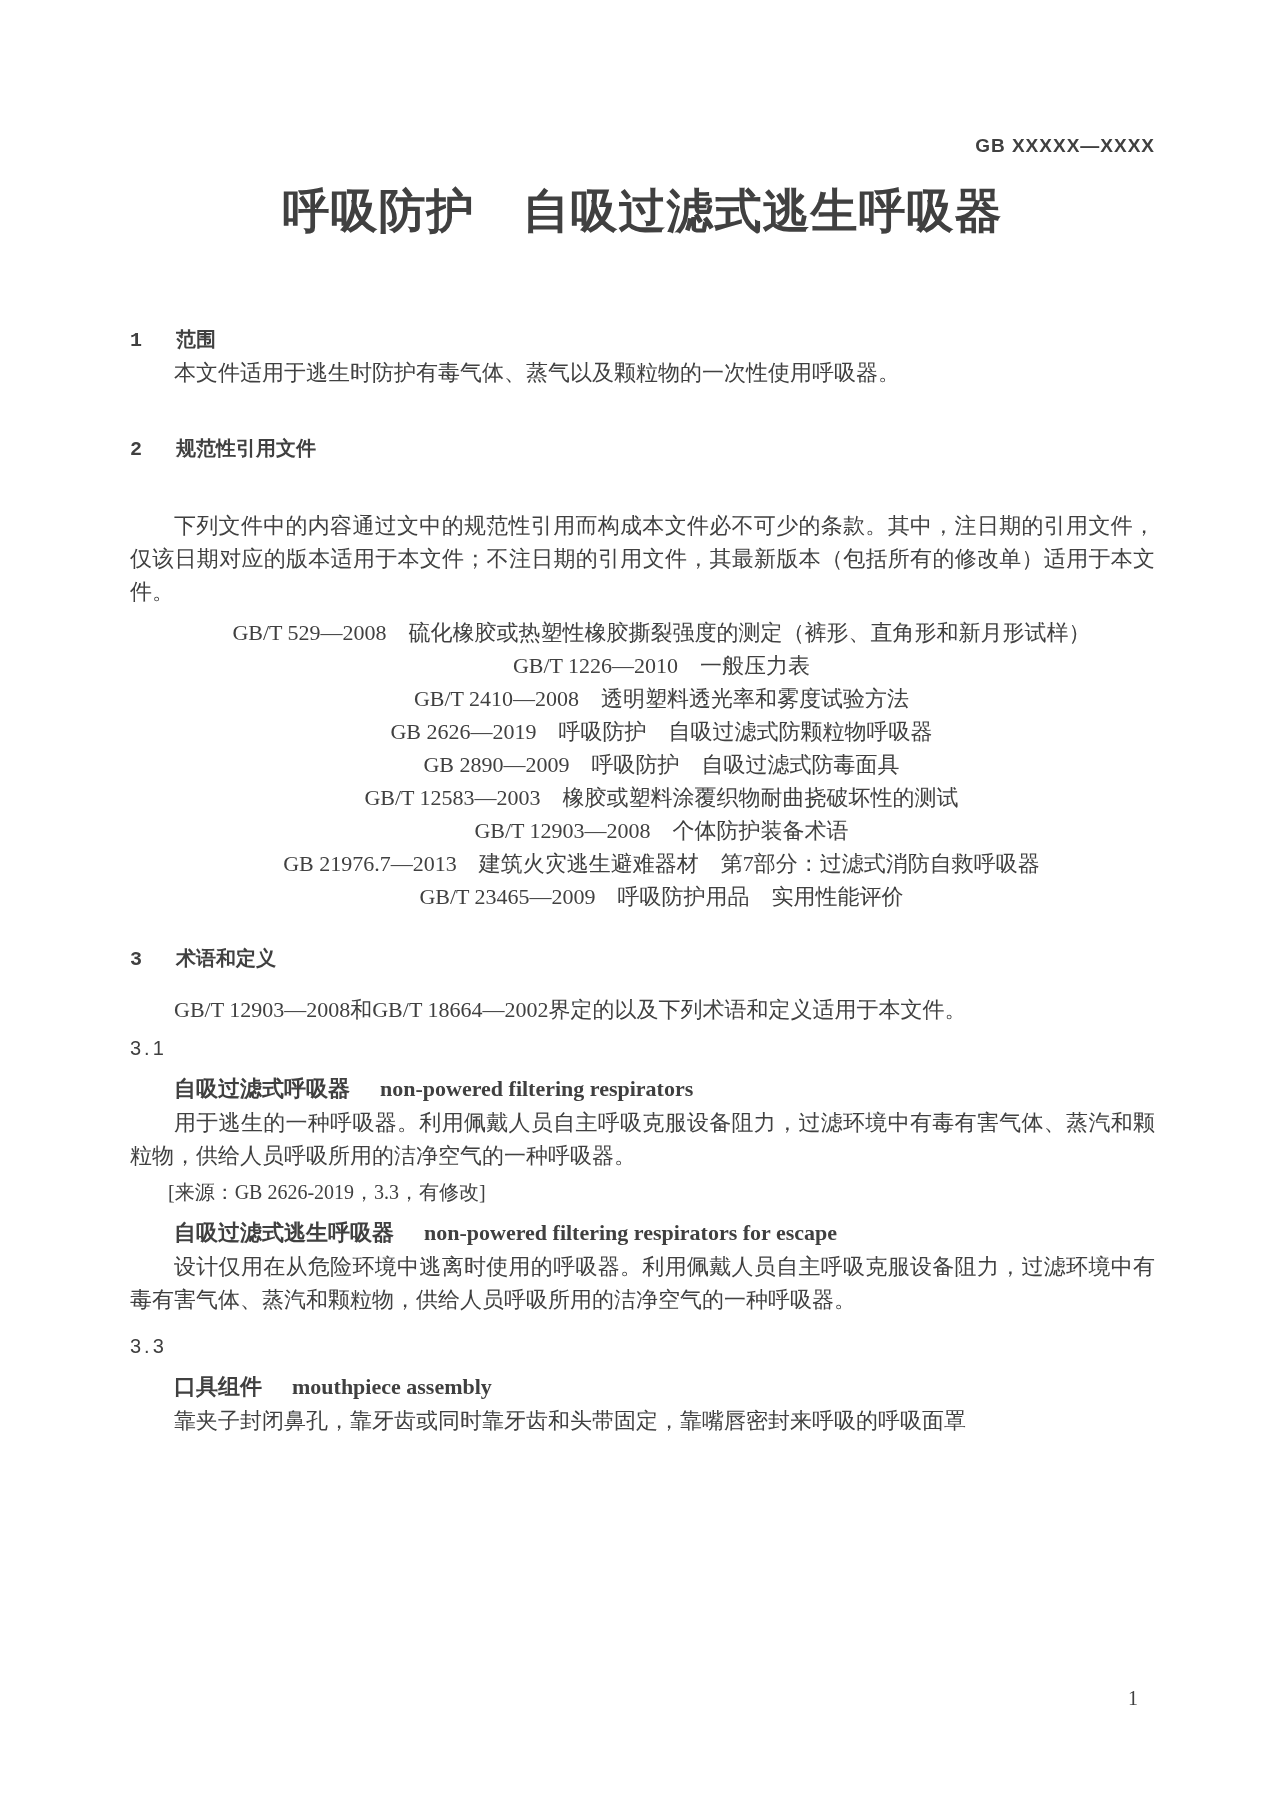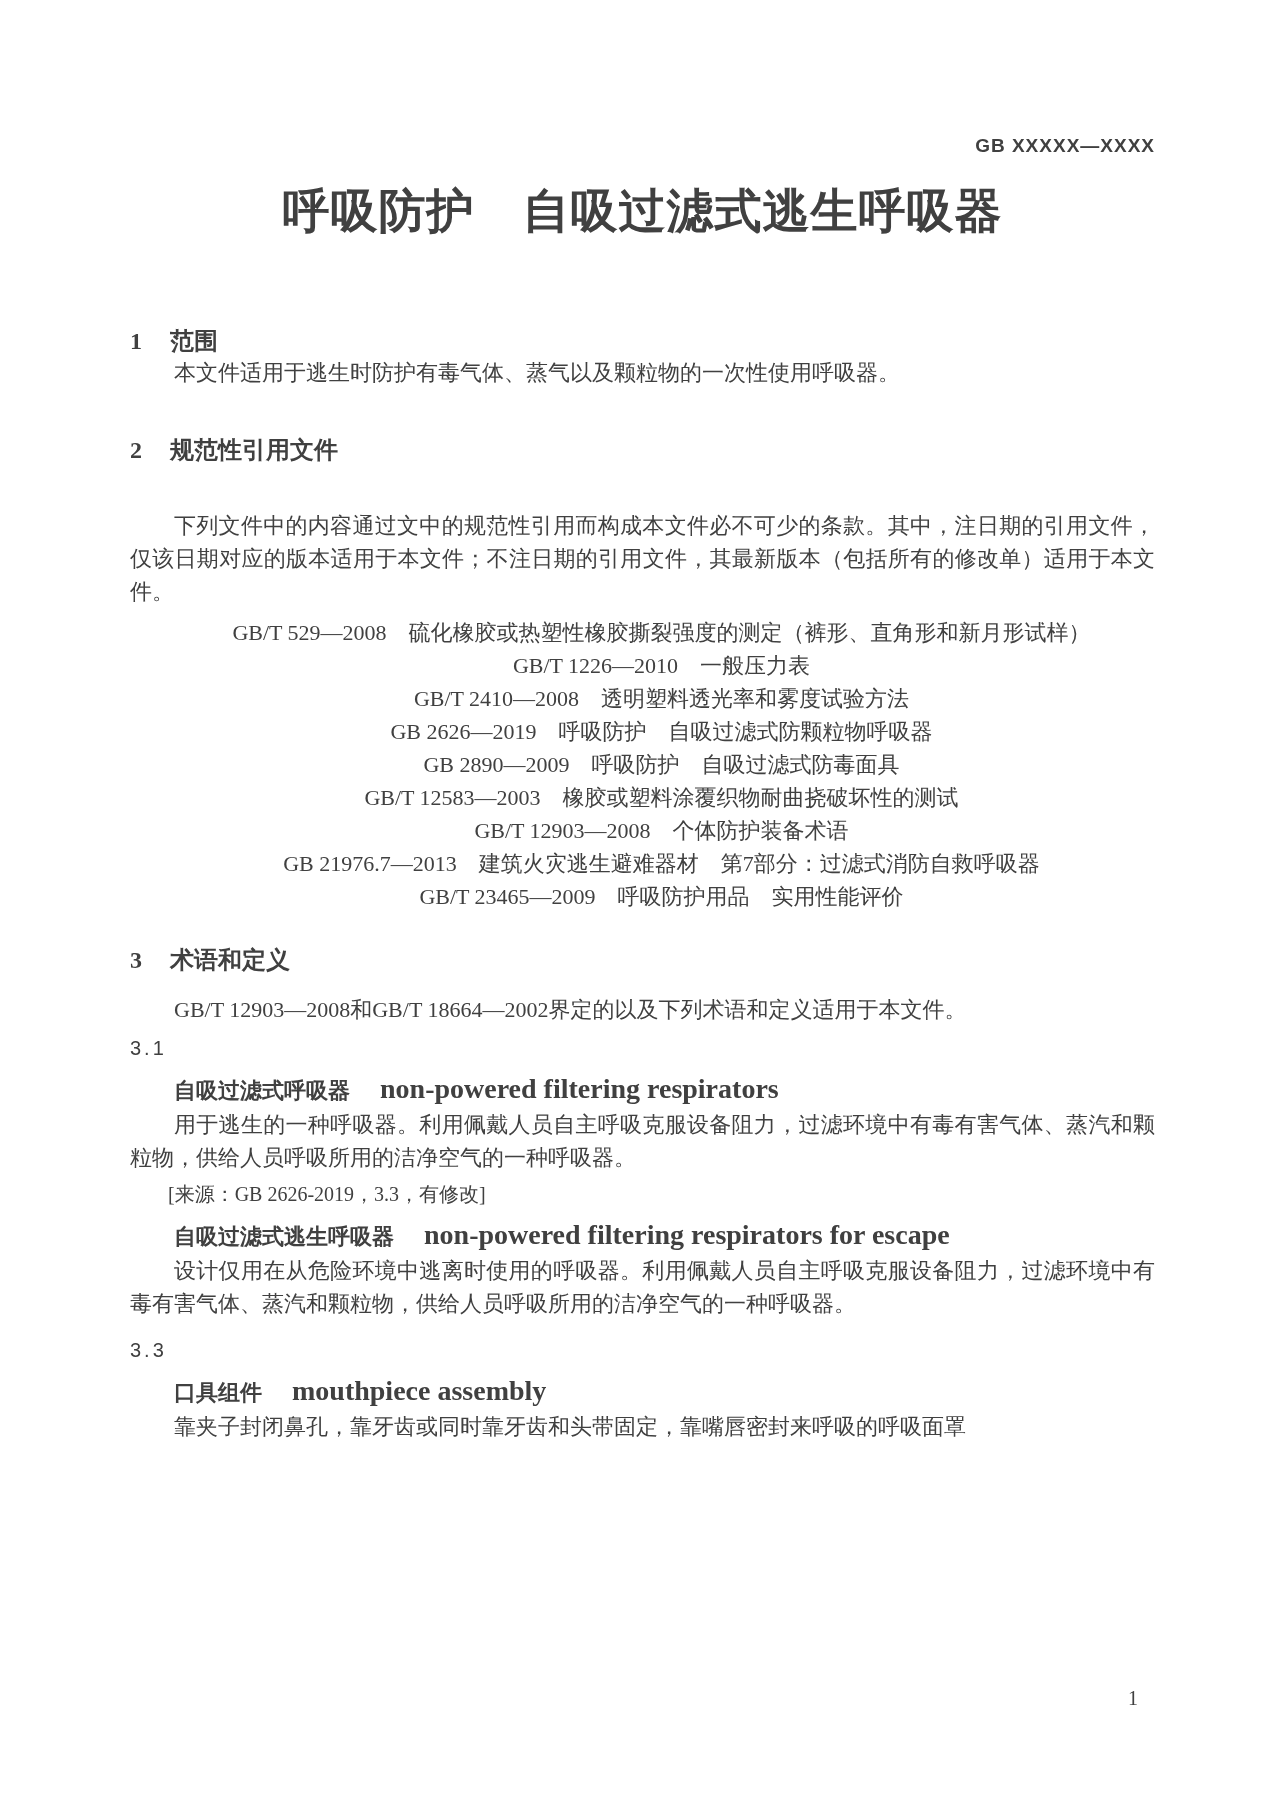--- a/index.html
+++ b/index.html
@@ -31,22 +31,22 @@
   .doc-title {
     margin: 30px 0 0 0;
     text-align: center;
     font-family: "Liberation Sans", "DejaVu Sans", sans-serif;
     font-size: 47px;
     font-weight: 700;
     line-height: 46px;
     letter-spacing: 1px;
   }
   .section-heading {
-    font-family: Liberation Serif, serif;
-    font-size: 24px;
+    font-family: Liberation Mono, monospace;
+    font-size: 20px;
     font-weight: 700;
     line-height: 30px;
   }
   .section-heading .sec-num { margin-right: 22px; }
   .sh-1 { margin-top: 92px; }
   .sh-2 { margin-top: 46px; }
   .sh-3 { margin-top: 32px; }
   .para {
     margin: 0;
     font-size: 22px;
@@ -76,21 +76,21 @@
     padding-left: 44px;
     line-height: 31px;
   }
   .term-zh {
     font-family: "Liberation Sans", "DejaVu Sans", sans-serif;
     font-size: 22px;
     font-weight: 700;
   }
   .term-en {
     font-family: "Liberation Serif", "DejaVu Serif", serif;
-    font-size: 28px;
+    font-size: 22px;
     font-weight: 700;
     margin-left: 26px;
   }
   .source-line {
     margin-top: 4px;
     padding-left: 38px;
     font-size: 20px;
     line-height: 33px;
   }
   .gap-before-32 { margin-top: 8px; }

